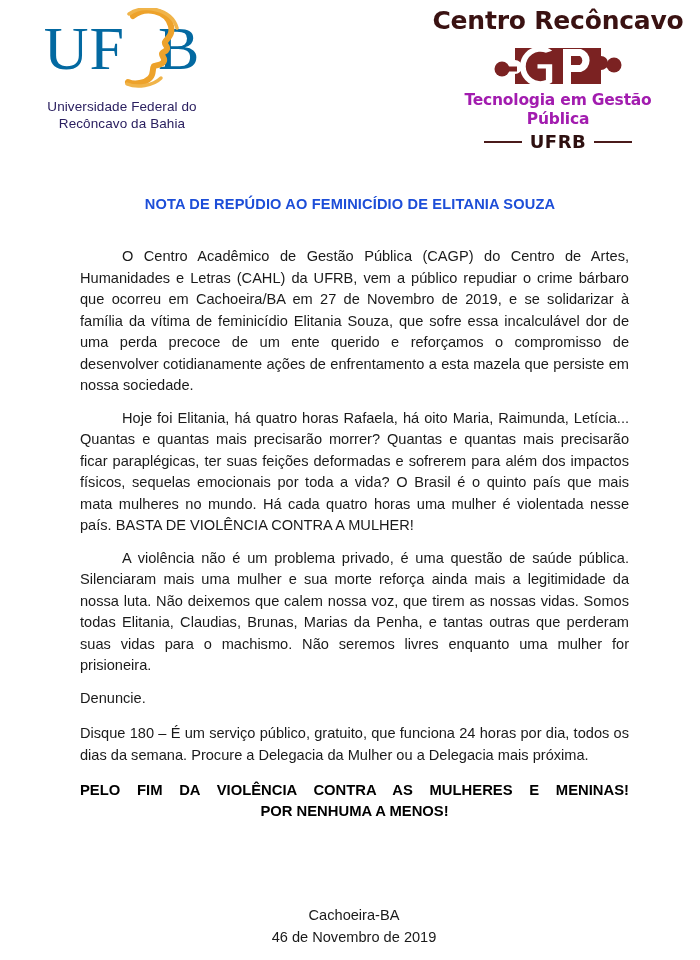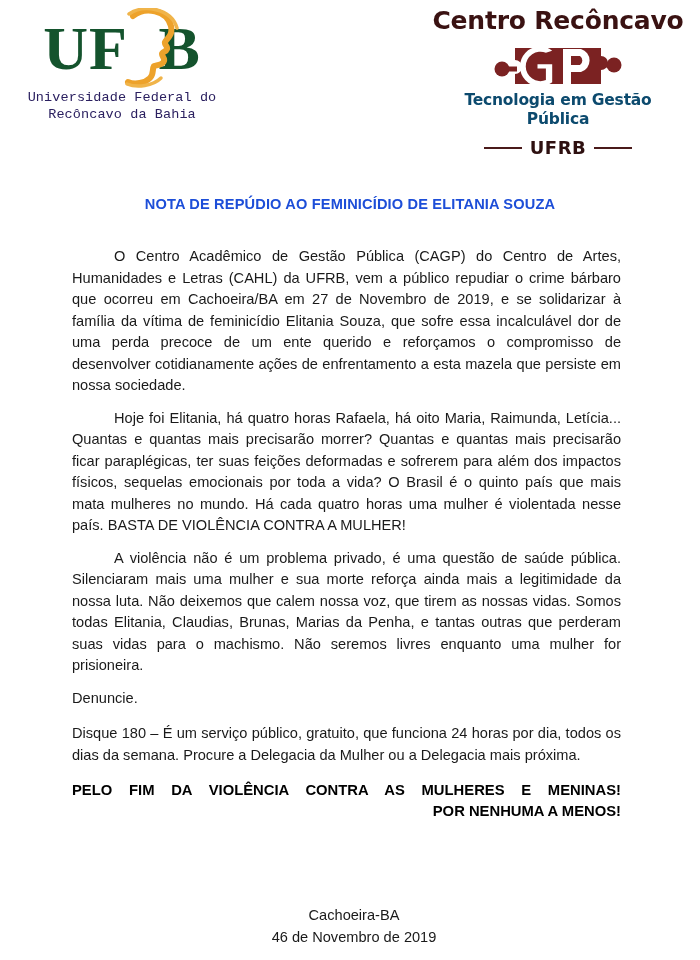--- a/index.html
+++ b/index.html
@@ -33,40 +33,40 @@
   }
   .ufrb-mark {
     position: relative;
     height: 68px;
     width: 182px;
     margin: 0 auto;
   }
   .ufrb-letters {
     font-family: "Liberation Serif", serif;
     font-size: 62px;
-    font-weight: 700;
-    color: #14532d;
+    font-weight: 400;
+    color: #0369a1;
     letter-spacing: 1px;
     line-height: 68px;
     white-space: pre;
     text-align: center;
   }
   .ufrb-face {
     position: absolute;
     left: 92px;
     top: -6px;
     width: 62px;
     height: 82px;
   }
   .ufrb-sub {
-    font-family: Liberation Mono, monospace;
+    font-family: Liberation Sans, sans-serif;
     font-size: 13.5px;
     color: #2b2060;
     line-height: 17px;
-    margin-top: 7px;
+    margin-top: 16px;
     letter-spacing: 0.1px;
   }
 
   
   .cagp-logo {
     position: absolute;
     left: 432px;
     top: 6px;
     width: 252px;
     text-align: center;
@@ -82,30 +82,30 @@
   .cagp-mark {
     width: 130px;
     height: 52px;
     margin: 2px auto 1px auto;
     position: relative;
   }
   .cagp-sub {
     font-family: "DejaVu Sans", sans-serif;
     font-size: 15.5px;
     font-weight: 700;
-    color: #0c4a6e;
+    color: #a21caf;
     line-height: 19px;
     letter-spacing: -0.2px;
   }
   .cagp-ufrb-row {
     display: flex;
     align-items: center;
     justify-content: center;
     gap: 8px;
-    margin-top: 8px;
+    margin-top: 2px;
   }
   .cagp-rule {
     height: 2px;
     background: #4a1a1a;
     width: 38px;
   }
   .cagp-ufrb {
     font-family: "DejaVu Sans", sans-serif;
     font-size: 18px;
     font-weight: 700;
@@ -122,21 +122,21 @@
     text-align: center;
     font-family: "Liberation Sans", sans-serif;
     font-size: 14.6px;
     font-weight: 700;
     color: #1d4ed8;
     letter-spacing: 0.15px;
   }
 
   .body-block {
     position: absolute;
-    left: 72px;
+    left: 80px;
     top: 246px;
     width: 549px;
   }
   .para {
     font-family: "Liberation Sans", sans-serif;
     font-size: 14.6px;
     line-height: 21.5px;
     text-align: justify;
     text-justify: inter-word;
     color: #1a1a1a;
@@ -160,21 +160,21 @@
     color: #000000;
     margin: 14px 0 17px 0;
   }
   .closing .line1 {
     display: block;
     text-align: justify;
     text-align-last: justify;
   }
   .closing .line2 {
     display: block;
-    text-align: right;
+    text-align: center;
   }
 
   
   .footer {
     position: absolute;
     left: 4px;
     top: 905px;
     width: 700px;
     text-align: center;
     font-family: "Liberation Sans", sans-serif;

